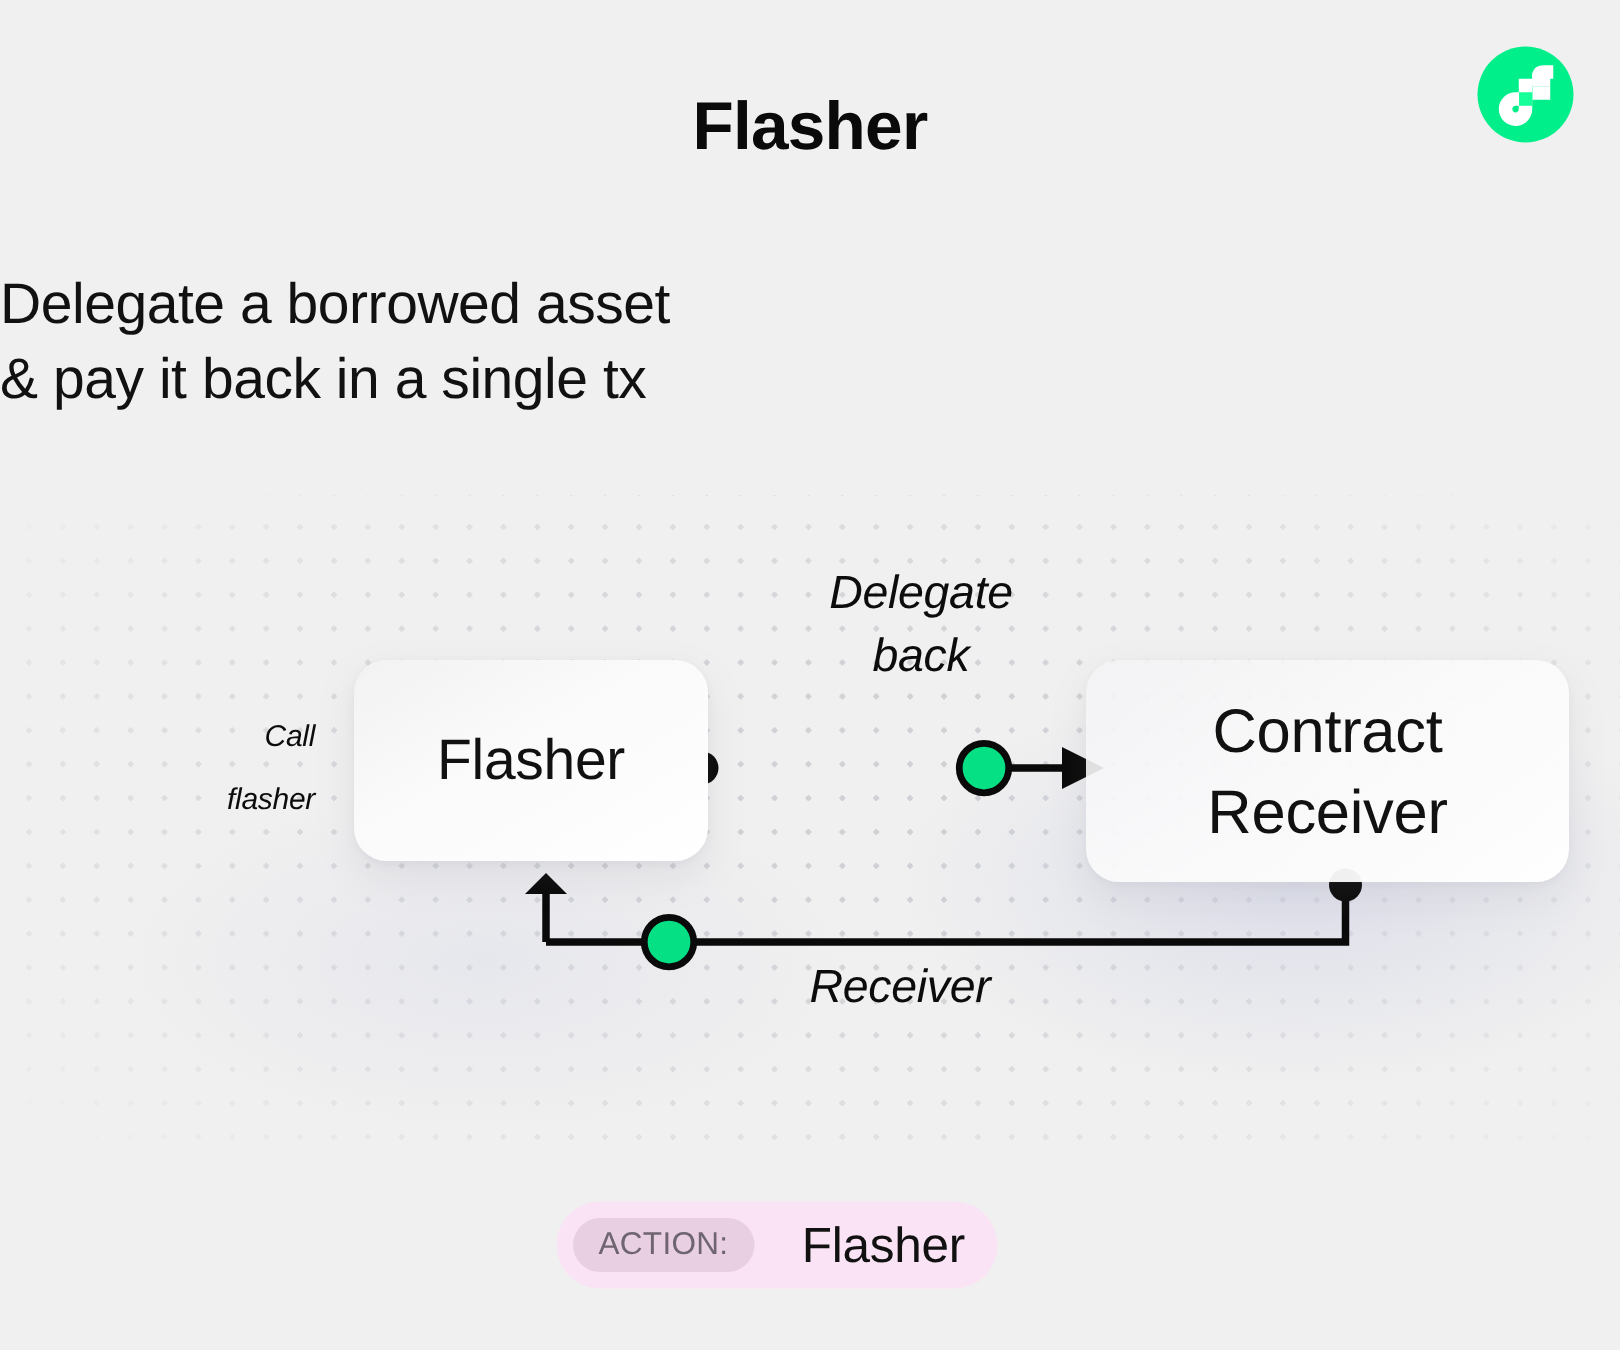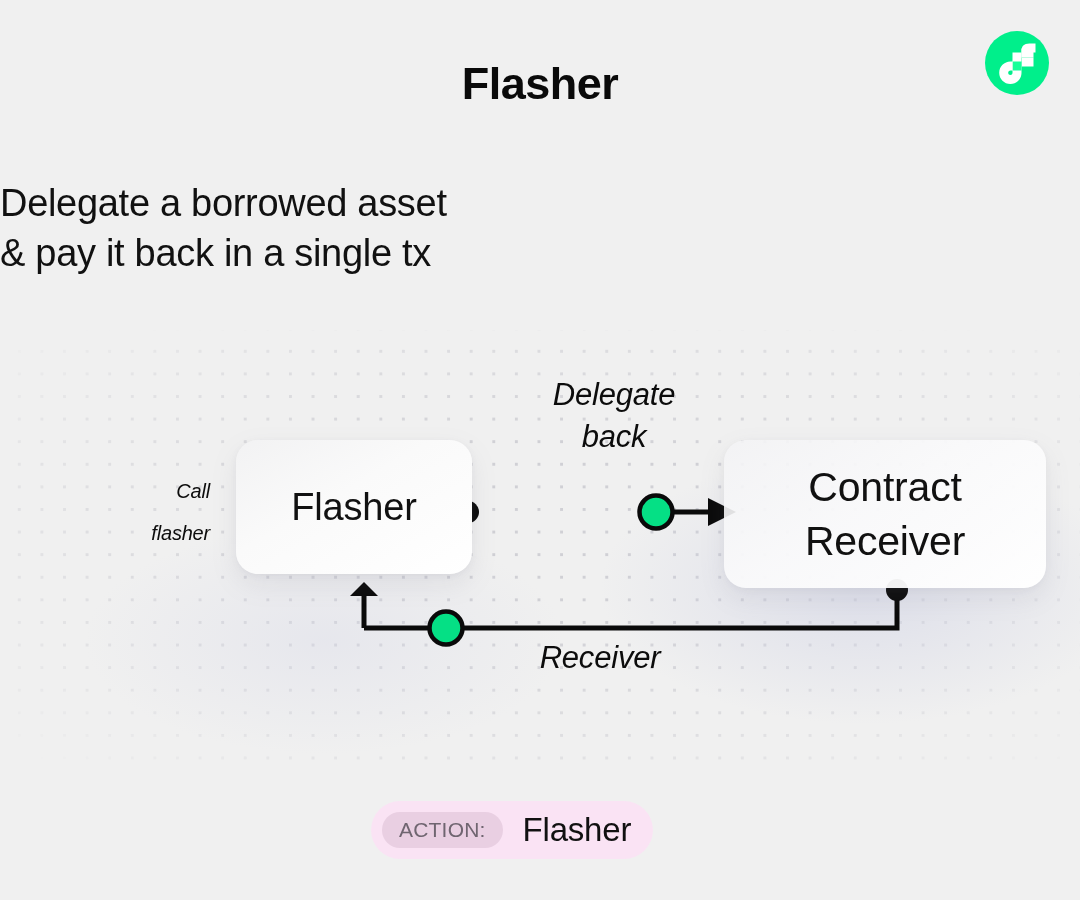--- a/index.html
+++ b/index.html
@@ -186,20 +186,21 @@
     position: absolute;
     left: 371px;
     top: 801px;
     height: 58px;
     border-radius: 29px;
     background: #fae3f4;
     display: flex;
     align-items: center;
     padding: 0 22px 0 11px;
     box-sizing: border-box;
+    gap: 12px;
   }
   .action-tag {
     background: #e9cfe2;
     border-radius: 18px;
     height: 36px;
     display: flex;
     align-items: center;
     padding: 0 17px;
     font-size: 21px;
     font-weight: 500;

